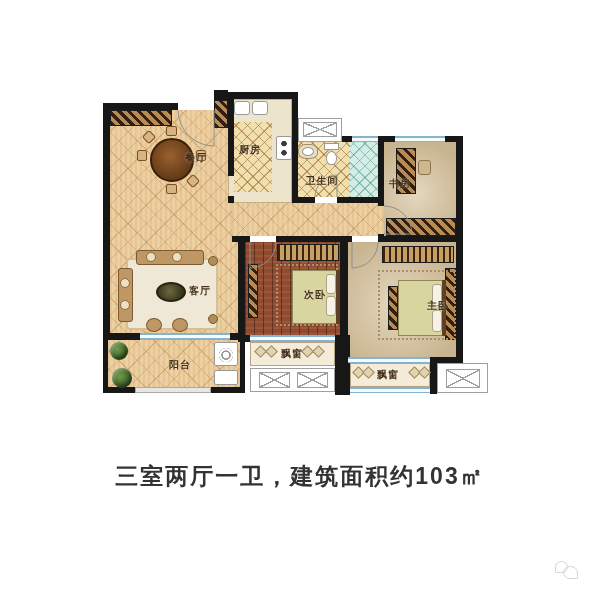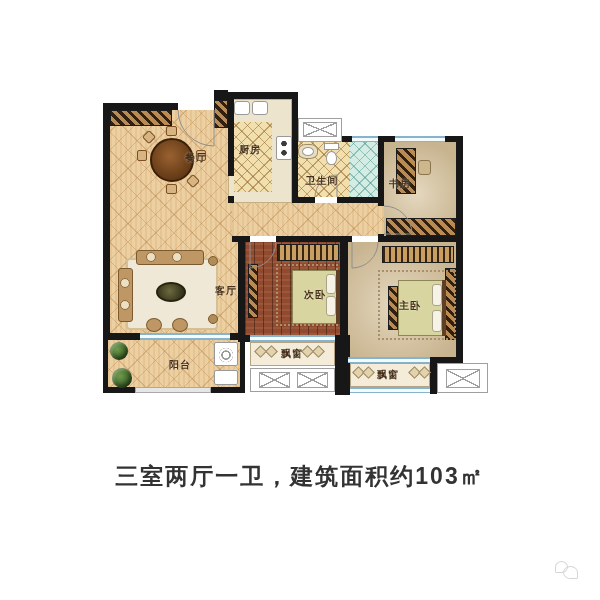--- a/index.html
+++ b/index.html
@@ -216,23 +216,23 @@
   </svg>
   <svg class="arc" style="left:215px;top:87px" width="23" height="23">
     <path d="M0,22 A22,22 0 0 1 22,0" fill="none" stroke="#8f8f8f" stroke-width="1"></path>
     <line x1="22" y1="0" x2="22" y2="22" stroke="#8f8f8f" stroke-width="1"></line>
   </svg>
 
   <span class="lbl" style="left:96px;top:70px">餐厅</span>
   <span class="lbl" style="left:150px;top:62px">厨房</span>
   <span class="lbl" style="left:222px;top:93px">卫生间</span>
   <span class="lbl" style="left:300px;top:96px">书房</span>
-  <span class="lbl" style="left:126px;top:203px">客厅</span>
+  <span class="lbl" style="left:100px;top:203px">客厅</span>
   <span class="lbl" style="left:215px;top:207px">次卧</span>
-  <span class="lbl" style="left:310px;top:218px">主卧</span>
+  <span class="lbl" style="left:338px;top:218px">主卧</span>
   <span class="lbl" style="left:80px;top:277px">阳台</span>
   <span class="lbl" style="left:192px;top:266px">飘窗</span>
   <span class="lbl" style="left:288px;top:287px">飘窗</span>
 </div>
 
 <div class="caption">三室两厅一卫，建筑面积约103㎡</div>
 
 <div class="watermark">
   <span class="wm-icon">
     <span class="b1"></span>

